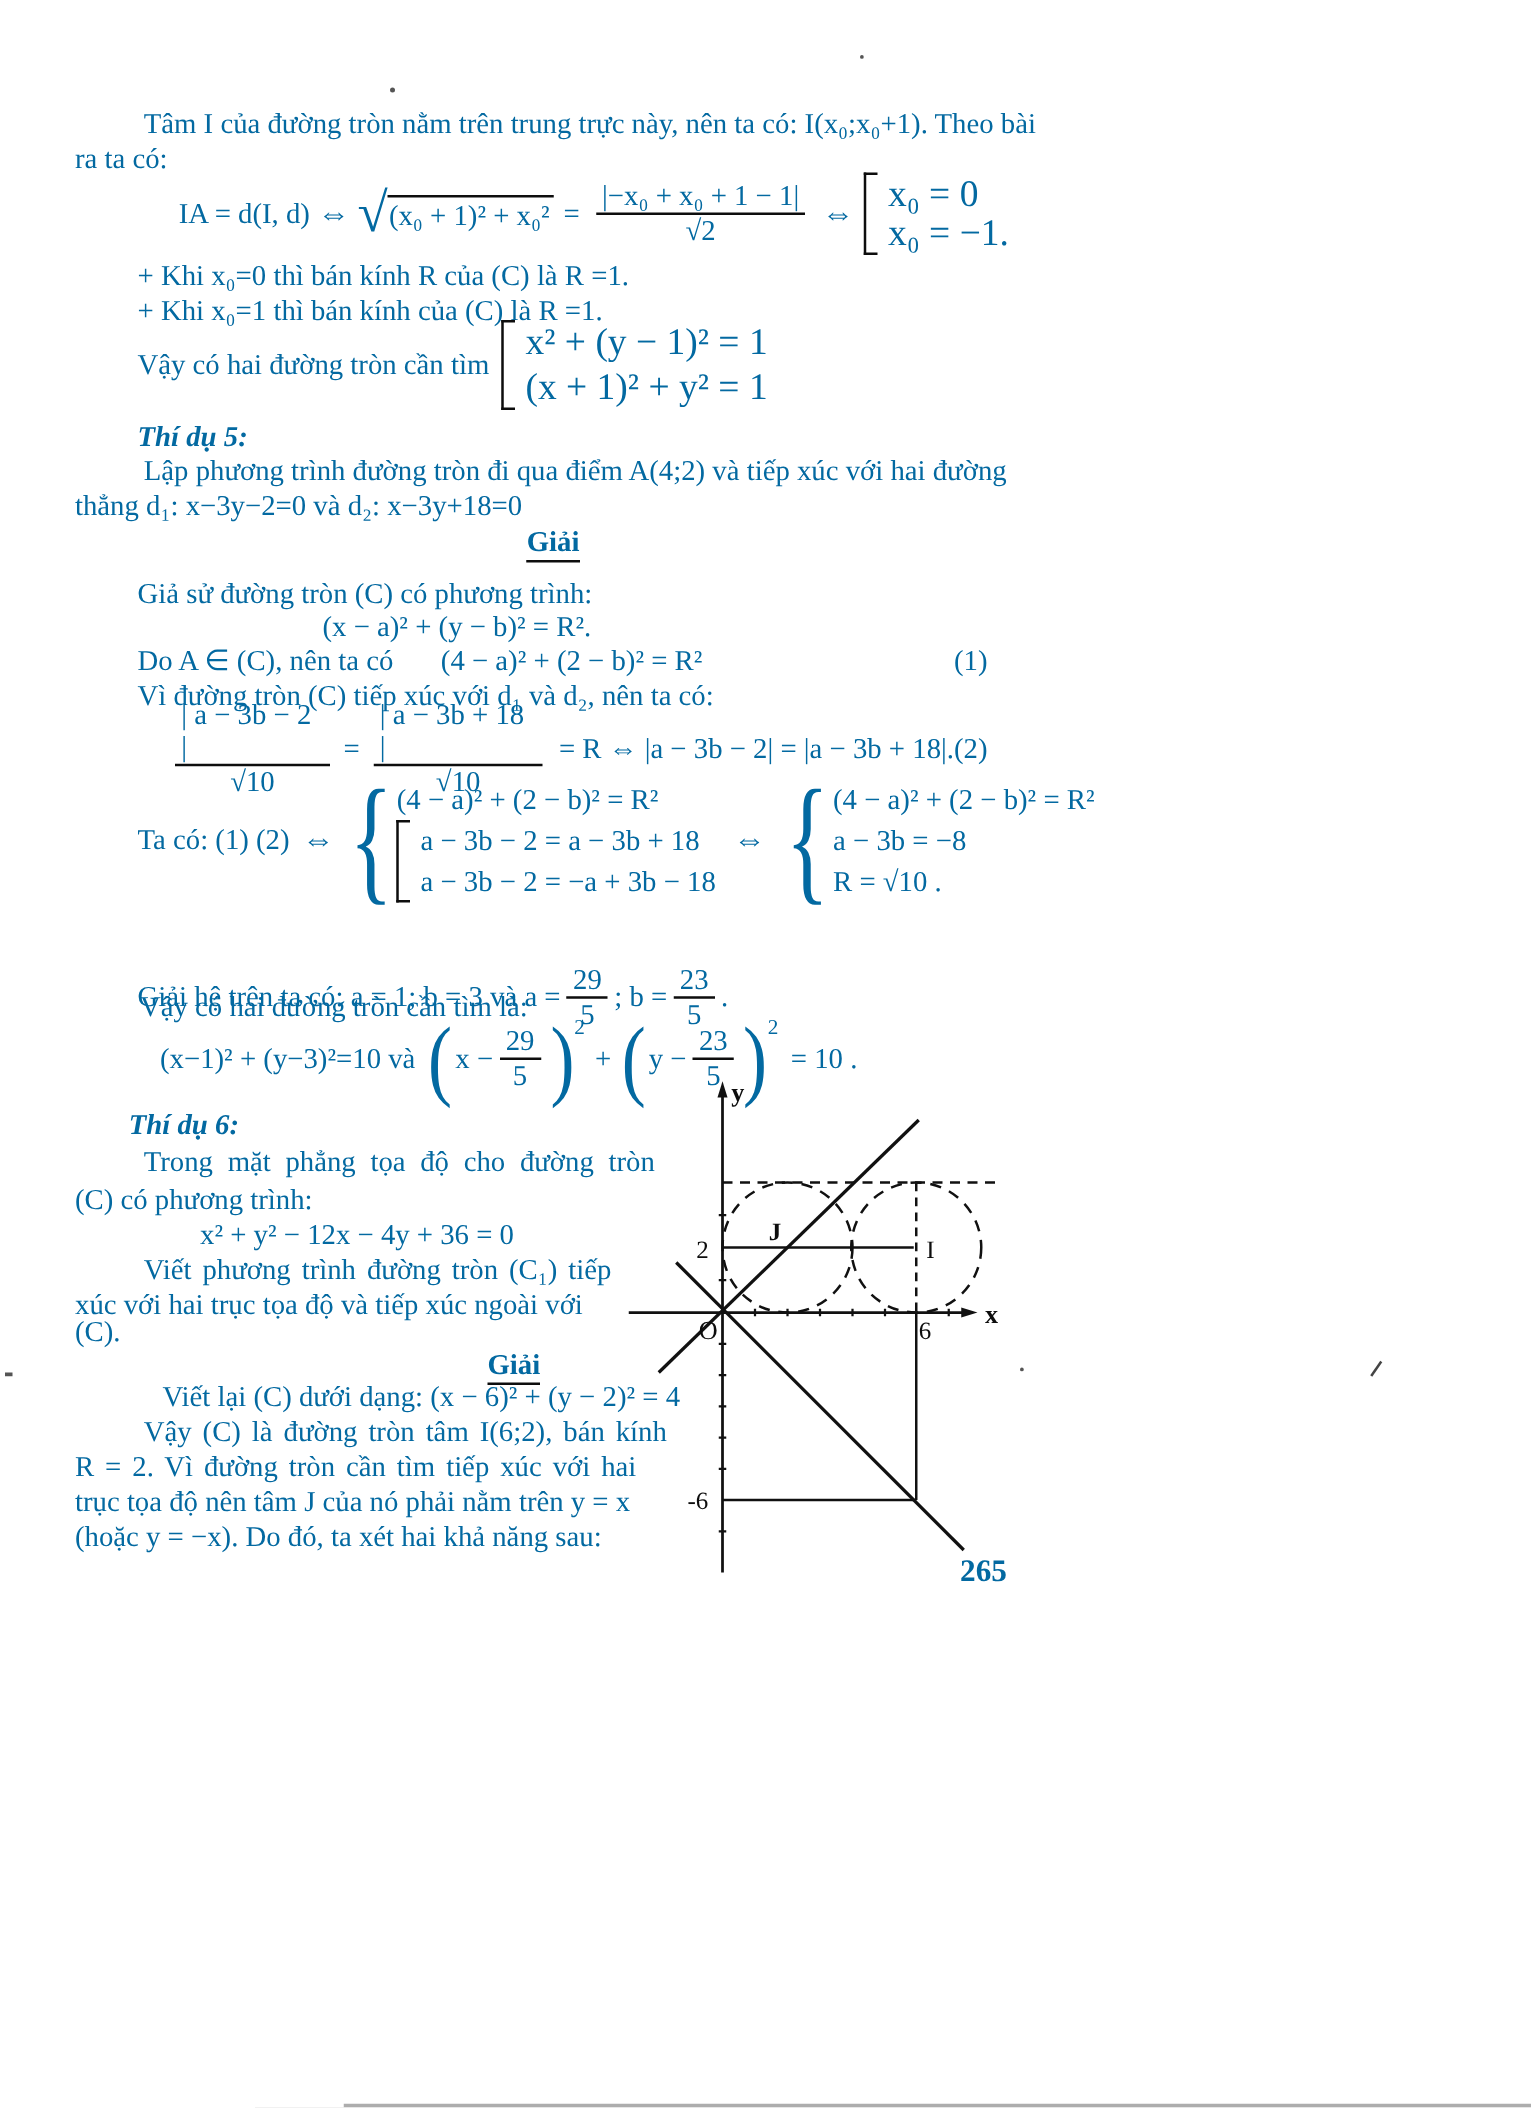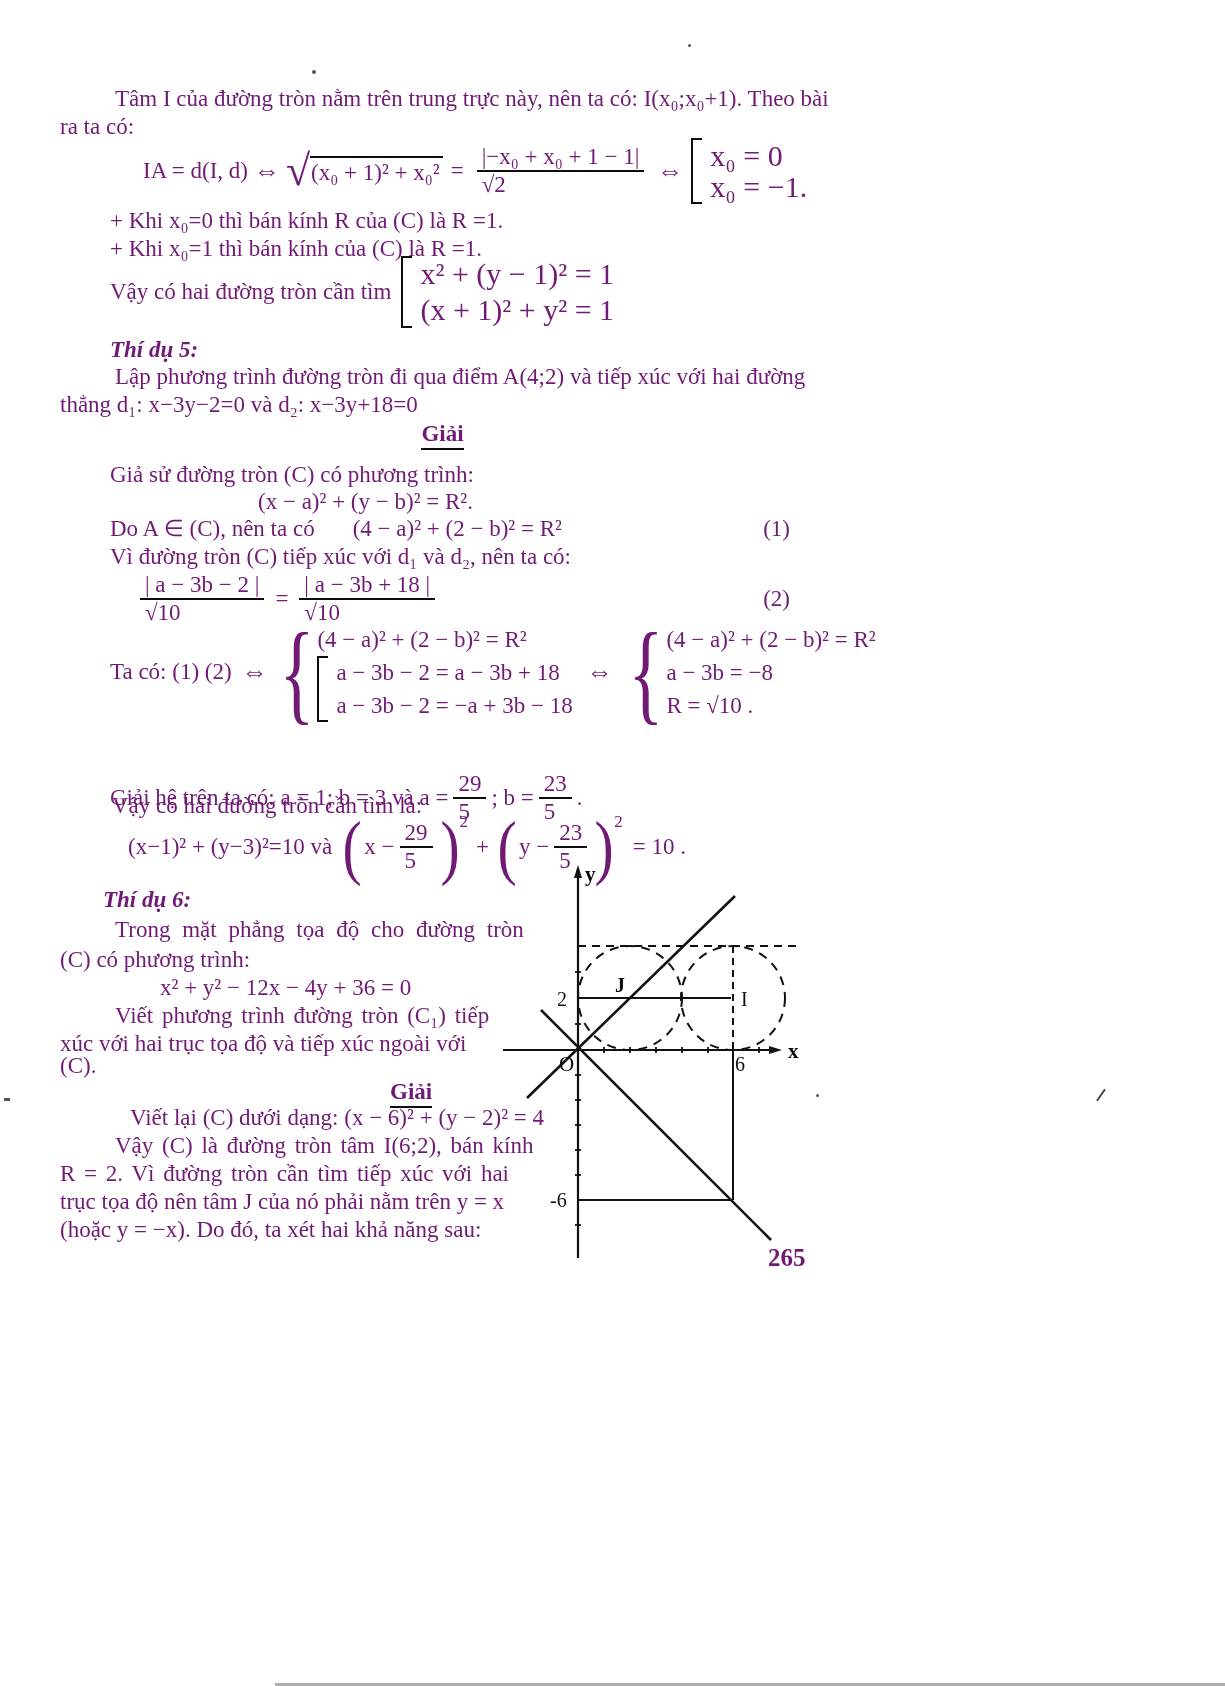--- a/index.html
+++ b/index.html
@@ -1,28 +1,28 @@
 <!DOCTYPE html>
 <html><head>
 <meta charset="utf-8">
 <style>
   html,body{margin:0;padding:0;background:#e8e8e8;}
   .page{
     position:relative; width:1225px; height:1686px; background:#ffffff;
-    font-family:"Liberation Serif", serif; color:#701a75; overflow:hidden;
+    font-family:"Liberation Serif", serif; color:#0369a1; overflow:hidden;
     margin:0 auto;
   }
   .abs{position:absolute;}
   .t{font-size:23px; line-height:28px; white-space:nowrap;}
   .row{display:flex; align-items:center;}
   .col{display:flex; flex-direction:column; justify-content:center;}
   .indent{text-indent:55px;}
   .bi{font-weight:bold; font-style:italic;}
   .giai{font-weight:bold; border-bottom:2px solid #0d0d0d; padding-bottom:0px; display:inline-block;}
-  .frac{display:inline-flex; flex-direction:column; vertical-align:middle; margin:0 5px;}
+  .frac{display:inline-flex; flex-direction:column; align-items:center; vertical-align:middle; margin:0 5px;}
   .frac .num{border-bottom:2px solid #0d0d0d; padding:0 5px; line-height:26px; font-size:23px;}
   .frac .den{line-height:26px; font-size:23px; padding:0 5px;}
   .sqb{width:9px; align-self:stretch; border-left:2.5px solid #0d0d0d; border-top:2.5px solid #0d0d0d; border-bottom:2.5px solid #0d0d0d; margin-right:8px;}
   .brace{font-size:112px; line-height:96px; display:inline-block; transform:scaleX(0.65); font-weight:400; margin:0 -6px 0 -8px;}
   .rad{font-size:44px; line-height:28px; font-weight:400;}
   .radbar{border-top:2.2px solid #0d0d0d; padding:1px 3px 0 1px;}
   .bigp{font-size:72px; line-height:58px; font-weight:400; display:inline-block; transform:scaleX(0.8);}
   .psup{font-size:17px; position:relative; top:-25px; left:-2px;}
   .sys-line{font-size:23px; line-height:33px; white-space:nowrap;}
   .case-line{font-size:30px; line-height:31px; white-space:nowrap;}
@@ -88,20 +88,21 @@
   <div class="abs row" style="left:135px; top:568px; height:62px; width:655px;">
     <span class="frac">
       <span class="num">| a − 3b − 2 |</span>
       <span class="den">√10</span>
     </span>
     <span class="t" style="margin:0 6px;">=</span>
     <span class="frac">
       <span class="num">| a − 3b + 18 |</span>
       <span class="den">√10</span>
     </span>
+    <span class="t" style="margin-left:8px;">= R  ⇔ |a − 3b − 2| = |a − 3b + 18|.</span>
     <span class="t" style="margin-left:auto;">(2)</span>
   </div>
 
   <div class="abs row" style="left:110px; top:620px; height:104px;">
     <span class="t">Ta có: (1) (2)</span>
     <span class="t" style="margin:0 10px; font-size:26px;">⇔</span>
     <span class="brace">{</span>
     <span class="col">
       <span class="sys-line">(4 − a)² +  (2 − b)² = R²</span>
       <span class="row">

